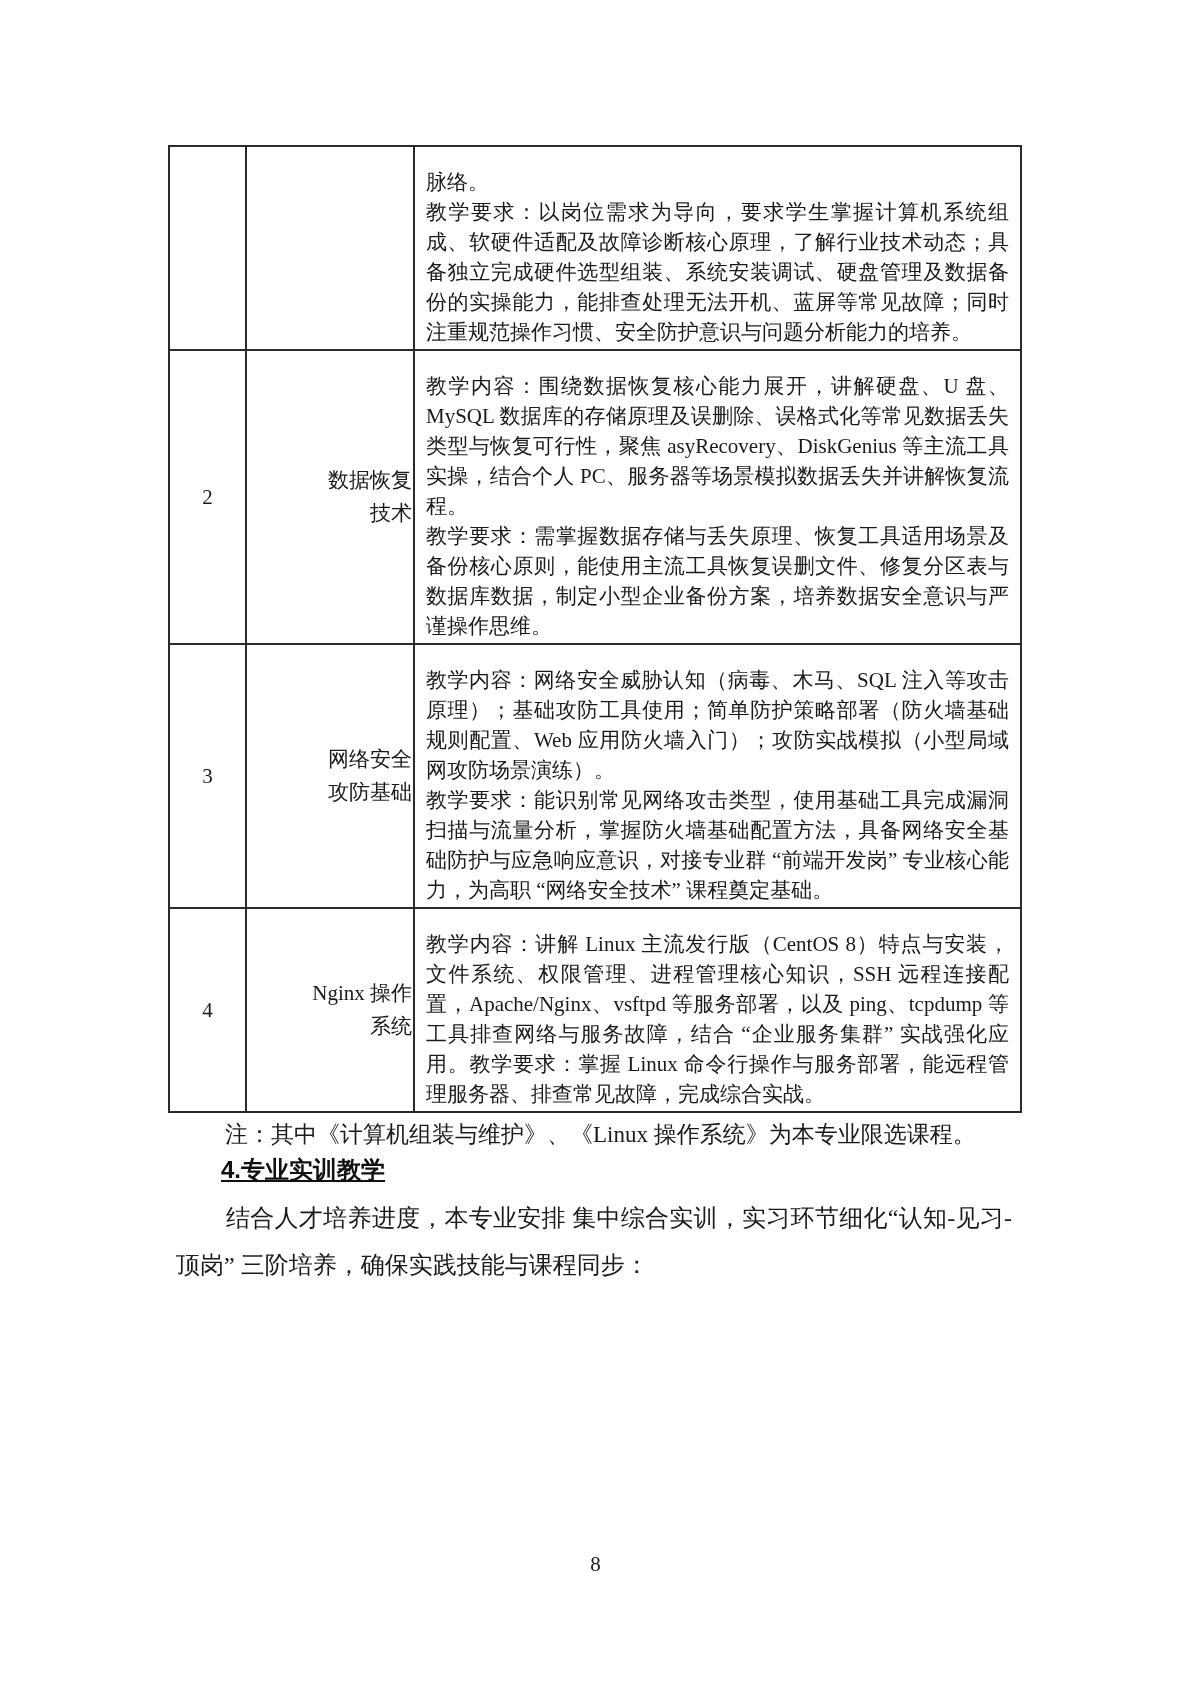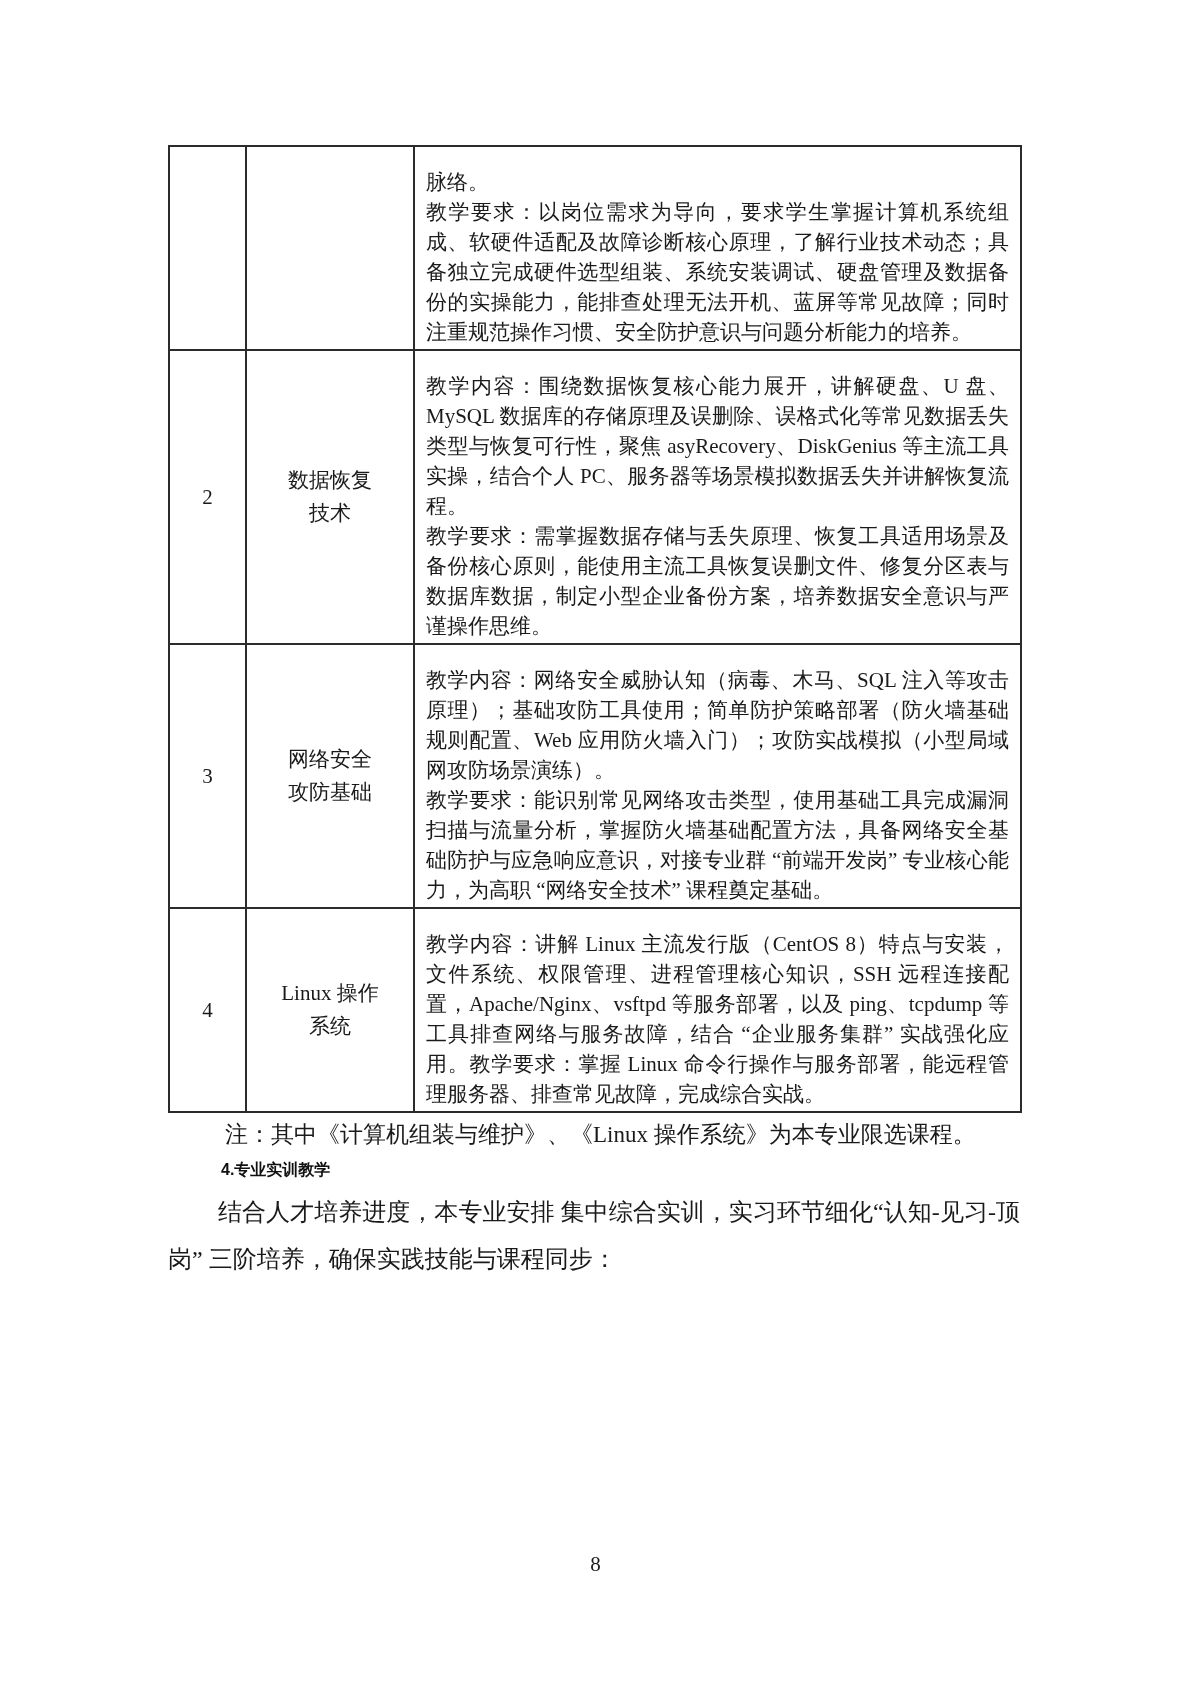--- a/index.html
+++ b/index.html
@@ -22,21 +22,21 @@
     border-collapse: collapse;
     table-layout: fixed;
     width: 852px;
   }
   table.course-table td {
     border: 2px solid #2b2b2b;
     box-sizing: border-box;
     vertical-align: middle;
   }
   td.col-num   { width: 77px;  text-align: center; font-size: 21px; }
-  td.col-course{ width: 168px; text-align: center; font-size: 21px; line-height: 33px; }
+  td.col-course{ width: 168px; text-align: right; font-size: 21px; line-height: 33px; }
   td.col-content {
     width: 607px;
     vertical-align: top;
     padding: 20px 11px 2px 11px;
   }
   td.col-content p {
     margin: 0;
     font-size: 21px;
     line-height: 30px;
     text-align: justify;
@@ -50,30 +50,31 @@
     margin: 7px 0 0 0;
     padding-left: 57px;
     font-size: 23px;
     line-height: 30px;
   }
   .section-heading {
     margin: 3px 0 0 0;
     padding-left: 53px;
     font-family: "Liberation Sans", "DejaVu Sans", sans-serif;
     font-weight: 700;
-    font-size: 16px;
+    font-size: 24px;
     line-height: 34px;
     color: #111111;
+    text-decoration: underline;
   }
   .body-text {
     margin-top: 2px;
     width: 852px;
   }
   .body-text p {
-    margin: 0;
+    margin: 8px;
     font-size: 24px;
     line-height: 47px;
     text-indent: 50px;
     text-align: justify;
   }
   .page-number {
     position: absolute;
     left: 0;
     top: 1552px;
     width: 1191px;
@@ -118,21 +119,21 @@
           <div>攻防基础</div>
         </td>
         <td class="col-content">
           <p>教学内容：网络安全威胁认知（病毒、木马、SQL 注入等攻击原理）；基础攻防工具使用；简单防护策略部署（防火墙基础规则配置、Web 应用防火墙入门）；攻防实战模拟（小型局域网攻防场景演练）。</p>
           <p>教学要求：能识别常见网络攻击类型，使用基础工具完成漏洞扫描与流量分析，掌握防火墙基础配置方法，具备网络安全基础防护与应急响应意识，对接专业群 “前端开发岗” 专业核心能力，为高职 “网络安全技术” 课程奠定基础。</p>
         </td>
       </tr>
       <tr class="r4">
         <td class="col-num">4</td>
         <td class="col-course">
-          <div>Linux 操作</div>
+          <div>Nginx 操作</div>
           <div>系统</div>
         </td>
         <td class="col-content">
           <p>教学内容：讲解 Linux 主流发行版（CentOS 8）特点与安装，文件系统、权限管理、进程管理核心知识，SSH 远程连接配置，Apache/Nginx、vsftpd 等服务部署，以及 ping、tcpdump 等工具排查网络与服务故障，结合 “企业服务集群” 实战强化应用。教学要求：掌握 Linux 命令行操作与服务部署，能远程管理服务器、排查常见故障，完成综合实战。</p>
         </td>
       </tr>
     </tbody>
   </table>
 
   <div class="table-note">注：其中《计算机组装与维护》、《Linux 操作系统》为本专业限选课程。</div>

